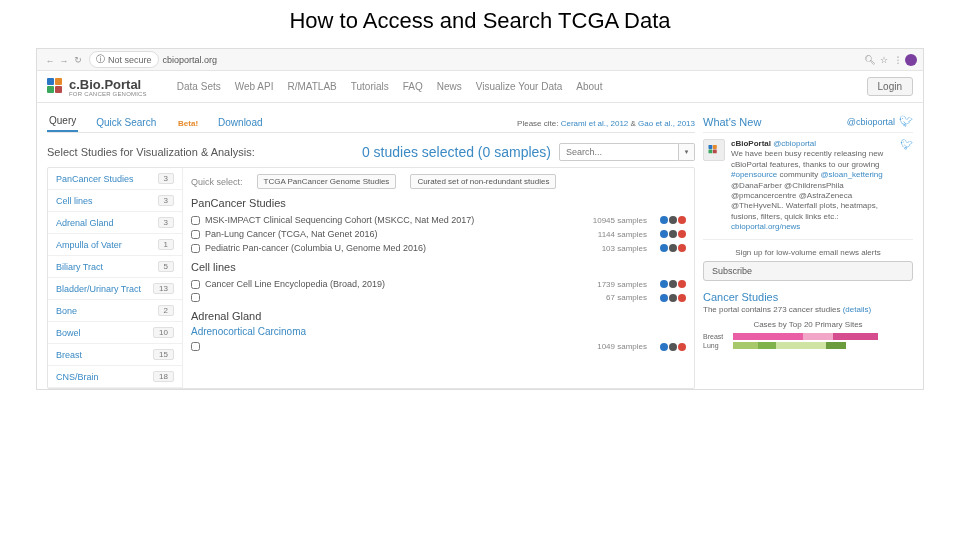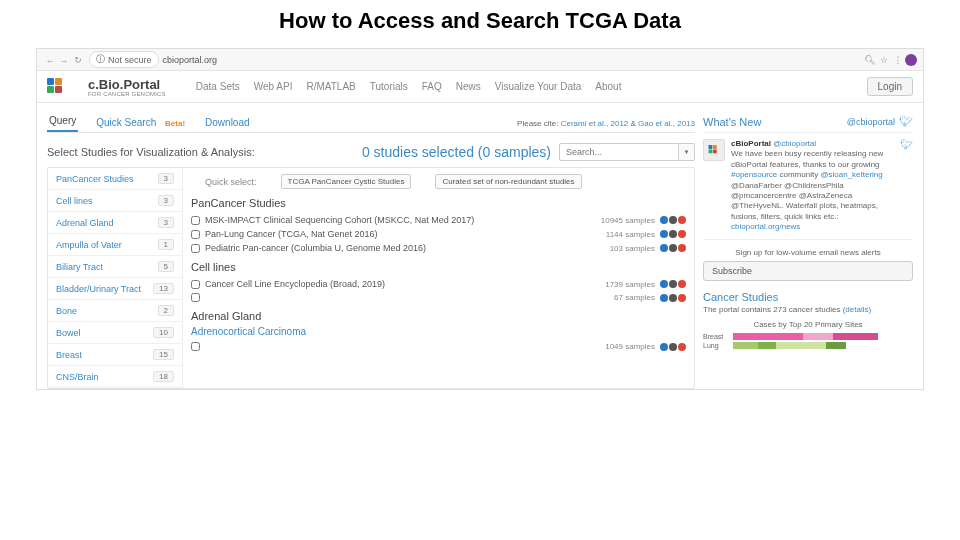--- a/index.html
+++ b/index.html
@@ -1,66 +1,66 @@
 <!DOCTYPE html>
 <html><head>
 <meta charset="utf-8">
 <style>
 *{box-sizing:border-box;margin:0;padding:0;font-family:Helvetica,Arial,sans-serif}
 body{width:960px;height:540px;overflow:hidden;background:#fff}
-.slide-title{font-size:22px;font-weight:700;text-align:center;padding:8px 0 14px;color:#000}
+.slide-title{font-size:22px;font-weight:400;text-align:center;padding:8px 0 14px;color:#000}
 .browser{border:1px solid #ddd;margin:0 36px}
 .addr-bar{height:22px;background:#f7f7f7;border-bottom:1px solid #e5e5e5;display:flex;align-items:center;padding:0 6px;font-size:9px;color:#666}
 .addr-bar .nav-ico{width:14px;text-align:center;color:#999;cursor:default}
 .addr-bar .secure-pill{background:#fff;border:1px solid #ddd;border-radius:9px;padding:1px 6px;margin:0 4px;display:flex;align-items:center;gap:3px;color:#666}
 .addr-bar .url{color:#555}
 .addr-bar .spacer{flex:1}
 .addr-bar .rico{width:14px;text-align:center;color:#888}
 .addr-bar .avatar{width:12px;height:12px;border-radius:50%;background:#7b3fa0}
 .site-header{height:32px;background:#fff;border-bottom:1px solid #e5e5e5;display:flex;align-items:center;padding:0 10px}
-.logo{display:flex;align-items:center;gap:19px}
+.logo{display:flex;align-items:center;gap:0}
 .logo-mark{width:22px;height:18px;position:relative}
 .logo-mark span{position:absolute;display:block;border-radius:1px}
 .logo-mark .a{width:7px;height:7px;top:0;left:0;background:#2b76c4}
 .logo-mark .b{width:7px;height:7px;top:0;left:8px;background:#e58a2b}
 .logo-mark .c{width:7px;height:7px;top:8px;left:0;background:#3aa75d}
 .logo-mark .d{width:7px;height:7px;top:8px;left:8px;background:#b84a4a}
 .logo-text{font-size:13px;font-weight:700;color:#444}
 .logo-sub{font-size:6px;color:#888;letter-spacing:.2px;display:block;margin-top:-1px}
 .top-nav{margin-left:30px;display:flex;gap:14px;font-size:10px;color:#888}
 .top-nav span{cursor:pointer}
 .login-btn{margin-left:auto;font-size:10px;color:#666;background:#f5f5f5;border:1px solid #ccc;border-radius:3px;padding:3px 10px;cursor:pointer}
 .main{display:flex;padding:8px 10px 0;gap:8px}
 .left{flex:1}
 .right{width:210px}
 .tabs{display:flex;align-items:flex-end;gap:16px;font-size:10px;color:#3b8ac4;border-bottom:1px solid #e5e5e5;height:22px}
 .tab{padding:4px 2px;cursor:pointer}
 .tab.active{color:#444;border-bottom:2px solid #3b8ac4;font-weight:500}
-.tab .beta{color:#e58a2b;font-size:8px;font-weight:700;margin-left:6px}
+.tab .beta{color:#e58a2b;font-size:8px;font-weight:700;margin-left:19px}
 .cite{margin-left:auto;font-size:8px;color:#666;padding-bottom:4px}
 .cite a{color:#3b8ac4}
 .panel-head{display:flex;align-items:center;margin:10px 0 6px;gap:8px}
 .panel-title{font-size:11px;color:#555}
 .sel-info{font-size:14px;color:#3b8ac4;margin-left:auto}
 .search-box{display:flex}
 .search-box input{font-size:9px;padding:3px 6px;border:1px solid #ccc;border-radius:2px 0 0 2px;width:120px;color:#666}
 .search-box .dd{border:1px solid #ccc;border-left:none;border-radius:0 2px 2px 0;width:16px;display:flex;align-items:center;justify-content:center;font-size:7px;color:#666;background:#fafafa;cursor:pointer}
 .study-layout{display:flex;border:1px solid #e5e5e5;border-radius:2px}
 .cat-list{width:135px;border-right:1px solid #eee}
 .cat-item{display:flex;justify-content:space-between;align-items:center;padding:5px 8px;font-size:9px;color:#3b8ac4;border-bottom:1px solid #f0f0f0;cursor:pointer}
 .cat-item .count{background:#f5f5f5;border:1px solid #e0e0e0;border-radius:2px;color:#777;font-size:8px;padding:0 5px}
 .study-main{flex:1;padding:4px 8px;font-size:9px}
-.quick-row{display:flex;align-items:center;gap:24px;color:#888;margin:2px 14px 8px}
+.quick-row{display:flex;align-items:center;gap:14px;color:#888;margin:2px 0 8px}
 .chip{border:1px solid #ccc;border-radius:2px;padding:2px 6px;font-size:8px;color:#555;background:#fafafa;cursor:pointer}
 .sec-title{font-size:11px;color:#444;margin:6px 0 4px}
 .sub-title{font-size:10px;color:#3b8ac4;margin:4px 0 3px}
 .study-row{display:flex;align-items:center;gap:5px;padding:2px 0;color:#555}
 .study-row input[type=checkbox]{width:9px;height:9px}
 .study-row .nm{flex:1}
-.study-row .samples{color:#888;font-size:8px;margin-left:auto;margin-right:0}
+.study-row .samples{color:#888;font-size:8px;margin-left:auto;margin-right:8px}
 .icons{display:flex;gap:1px}
 .ic{width:8px;height:8px;border-radius:50%}
 .ic.b{background:#2b76c4}.ic.g{background:#555}.ic.o{background:#d9483b}
 .wn-head{display:flex;align-items:center;font-size:11px;color:#3b8ac4;padding:4px 0;border-bottom:1px solid #eee}
 .wn-head .handle{margin-left:auto;font-size:9px}
 .wn-head .bird{margin-left:4px;color:#4aa1e0}
 .tweet{display:flex;gap:6px;padding:6px 0;font-size:8px;color:#666;border-bottom:1px solid #eee}
 .tweet .av{width:22px;height:22px;background:#eee;border:1px solid #ddd;border-radius:2px;display:flex;align-items:center;justify-content:center}
 .tweet .av .logo-mark{transform:scale(.55)}
 .tweet .body{flex:1;line-height:1.3}
@@ -183,21 +183,21 @@
               <span class="count">15</span>
             </div>
             <div class="cat-item">
               <span>CNS/Brain</span>
               <span class="count">18</span>
             </div>
           </div>
         <div class="study-main">
           <div class="quick-row">
             <span>Quick select:</span>
-            <span class="chip">TCGA PanCancer Cystic Studies</span>
+            <span class="chip">TCGA PanCancer Genome Studies</span>
             <span class="chip">Curated set of non-redundant studies</span>
           </div>
           <div id="sections">
               <div class="sec-title">PanCancer Studies</div>
               <div class="study-row">
                 <input type="checkbox" style="">
                 <span class="nm">MSK-IMPACT Clinical Sequencing Cohort (MSKCC, Nat Med 2017)</span>
                 <span class="samples">10945 samples</span>
                 <span class="icons">
                   <span class="ic b"></span>

